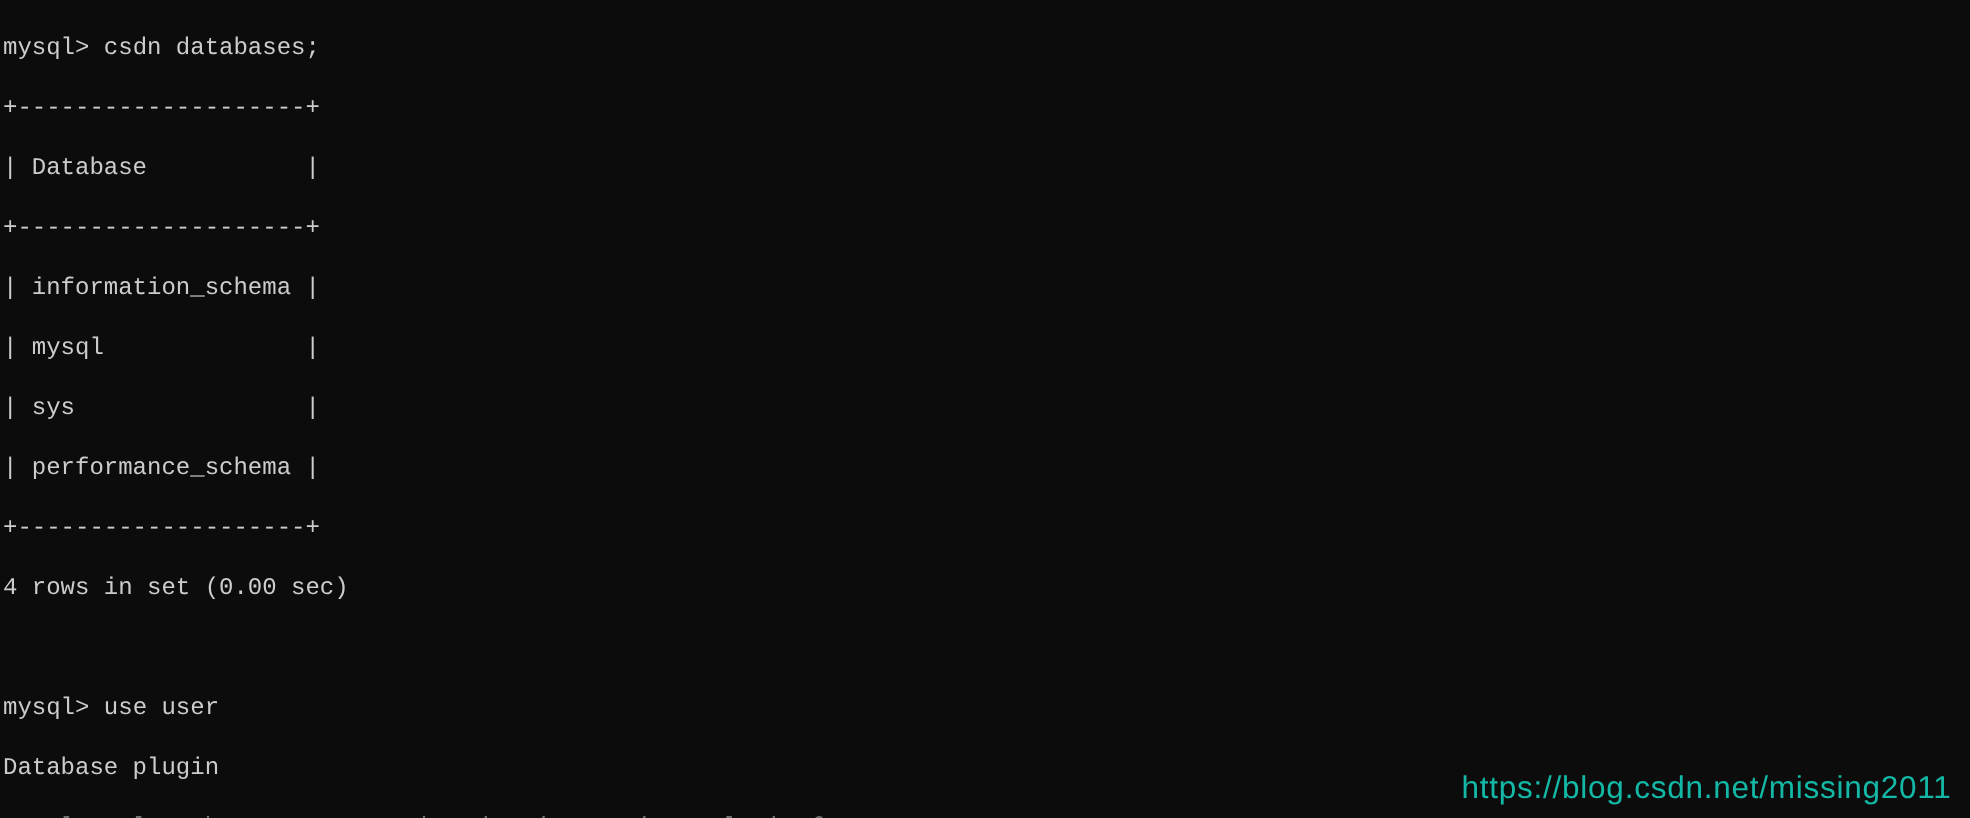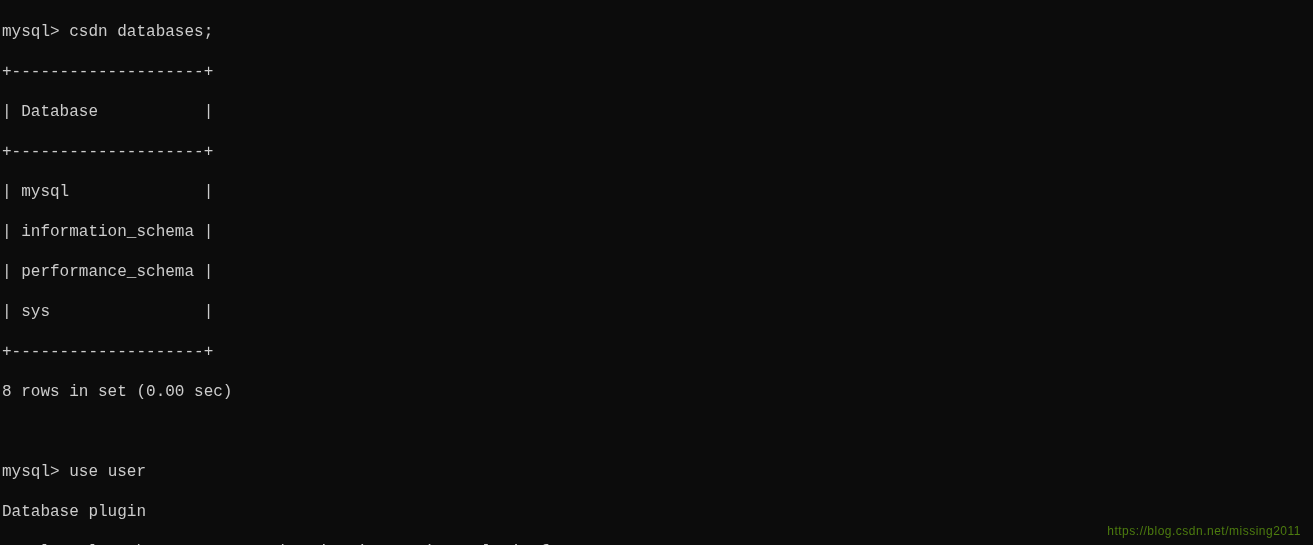--- a/index.html
+++ b/index.html
@@ -19,43 +19,43 @@
       position: relative;
       overflow: hidden;
     }
     .term {
       white-space: pre;
     }
     .watermark {
       position: absolute;
       bottom: 6px;
       right: 12px;
-      color: #4d7c0f;
-      font-size: 12px;
+      color: #14b8a6;
+      font-size: 21px;
       font-family: Arial, sans-serif;
       letter-spacing: 0.5px;
     }
     .line {
       white-space: pre;
     }
   </style>
 </head>
 <body>
 
 <div class="term">
 <div class="line"><span>mysql&gt; </span><span>csdn databases;</span></div>
 <div class="line">+--------------------+</div>
 <div class="line">| Database           |</div>
 <div class="line">+--------------------+</div>
+<div class="line">| information_schema |</div>
 <div class="line">| mysql              |</div>
-<div class="line">| information_schema |</div>
+<div class="line">| sys                |</div>
 <div class="line">| performance_schema |</div>
-<div class="line">| sys                |</div>
 <div class="line">+--------------------+</div>
-<div class="line">8 rows in set (0.00 sec)</div>
+<div class="line">4 rows in set (0.00 sec)</div>
 <div class="line"> </div>
 <div class="line"><span>mysql&gt; </span><span>use user</span></div>
 <div class="line">Database plugin</div>
 <div class="line"><span>mysql&gt; </span><span>select host, user, authentication_string, plugin from user;</span></div>
 
 
 
 
 
 

